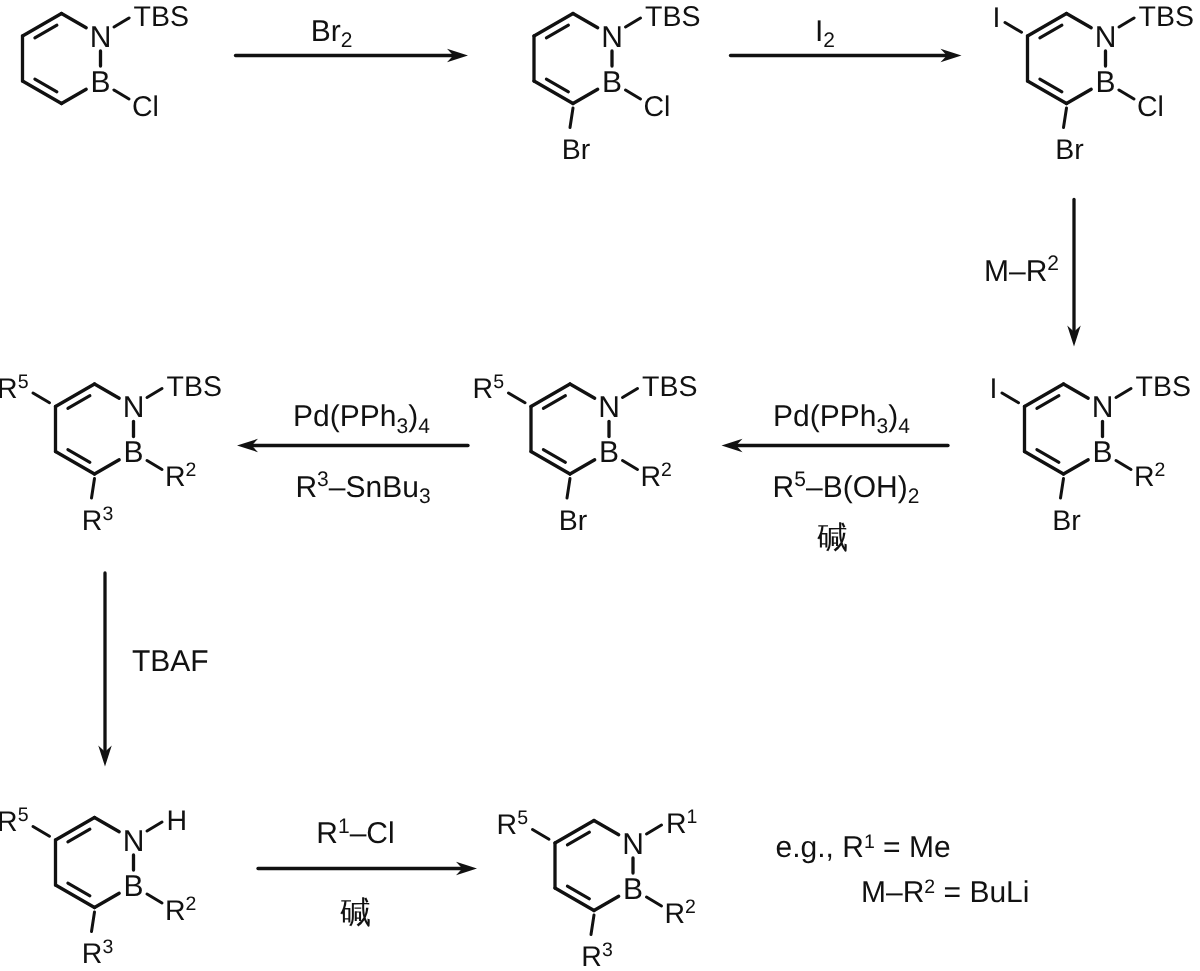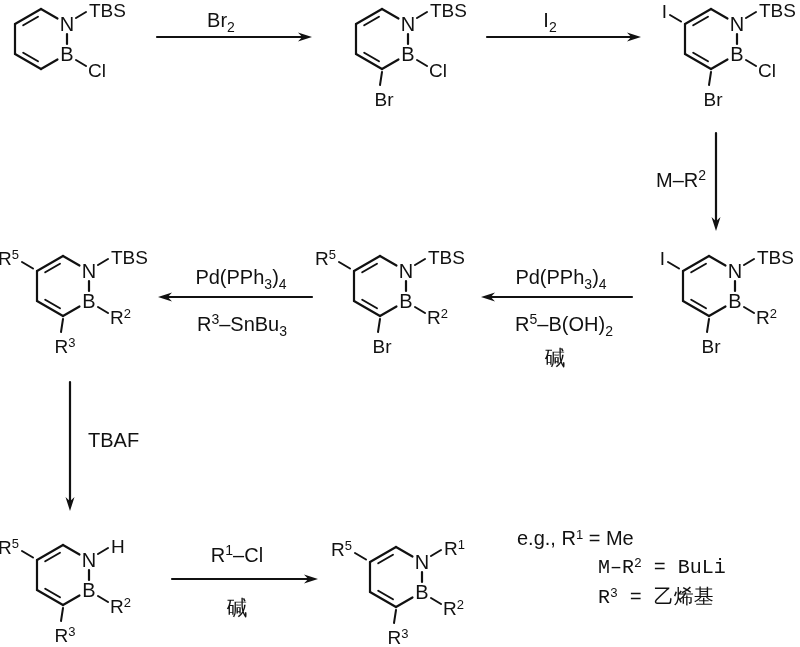--- a/index.html
+++ b/index.html
@@ -1,24 +1,24 @@
 <!DOCTYPE html>
 <html><head>
 <meta charset="utf-8">
 <style>
   html,body{margin:0;padding:0;background:#ffffff;}
   body{width:800px;height:647px;overflow:hidden;
        font-family:"Liberation Sans", sans-serif;color:#111;}
   .page{position:relative;width:800px;height:647px;background:#fff;}
   svg#scheme{position:absolute;left:0;top:0;}
   svg#scheme text{font-family:"Liberation Sans", sans-serif;fill:#111;}
-  .legend{position:absolute;left:517px;top:523px;font-size:20px;line-height:30px;
+  .legend{position:absolute;left:517px;top:550px;font-size:20px;line-height:30px;
           white-space:nowrap;}
   .lg-line{height:30px;}
-  .lg-line.indent{margin-left:81px;font-family:Liberation Mono, monospace;}
+  .lg-line.indent{margin-left:57px;}
   .legend sup{font-size:13px;line-height:0;vertical-align:6px;}
 </style>
 </head>
 <body>
 
 <div class="page">
   <svg id="scheme" width="800" height="647" viewBox="0 0 800 647">
 
     <g>
         <line x1="15" y1="24" x2="41" y2="9" stroke="#111111" stroke-width="2.2" stroke-linecap="round"></line>
@@ -213,15 +213,14 @@
     <text x="241" y="284" text-anchor="middle"><tspan dy="0.0" font-size="20">Pd(PPh</tspan><tspan dy="4.6" font-size="14">3</tspan><tspan dy="-4.6" font-size="20">)</tspan><tspan dy="4.6" font-size="14">4</tspan></text>
     <text x="242" y="331" text-anchor="middle"><tspan dy="0.0" font-size="20">R</tspan><tspan dy="-6.8" font-size="14">3</tspan><tspan dy="6.8" font-size="20">–SnBu</tspan><tspan dy="4.6" font-size="14">3</tspan></text>
     <text x="88" y="447" text-anchor="start"><tspan dy="0.0" font-size="20">TBAF</tspan></text>
     <text x="237" y="562" text-anchor="middle"><tspan dy="0.0" font-size="20">R</tspan><tspan dy="-6.8" font-size="14">1</tspan><tspan dy="6.8" font-size="20">–Cl</tspan></text>
     <text x="237" y="615" text-anchor="middle"><tspan dy="0.0" font-size="21">碱</tspan></text>
   </svg>
 
   <div class="legend">
     <div class="lg-line">e.g., R<sup>1</sup> = Me</div>
     <div class="lg-line indent">M–R<sup>2</sup> = BuLi</div>
-    <div class="lg-line indent">R<sup>3</sup> = 乙烯基</div>
   </div>
 </div>
 
 </body></html>

